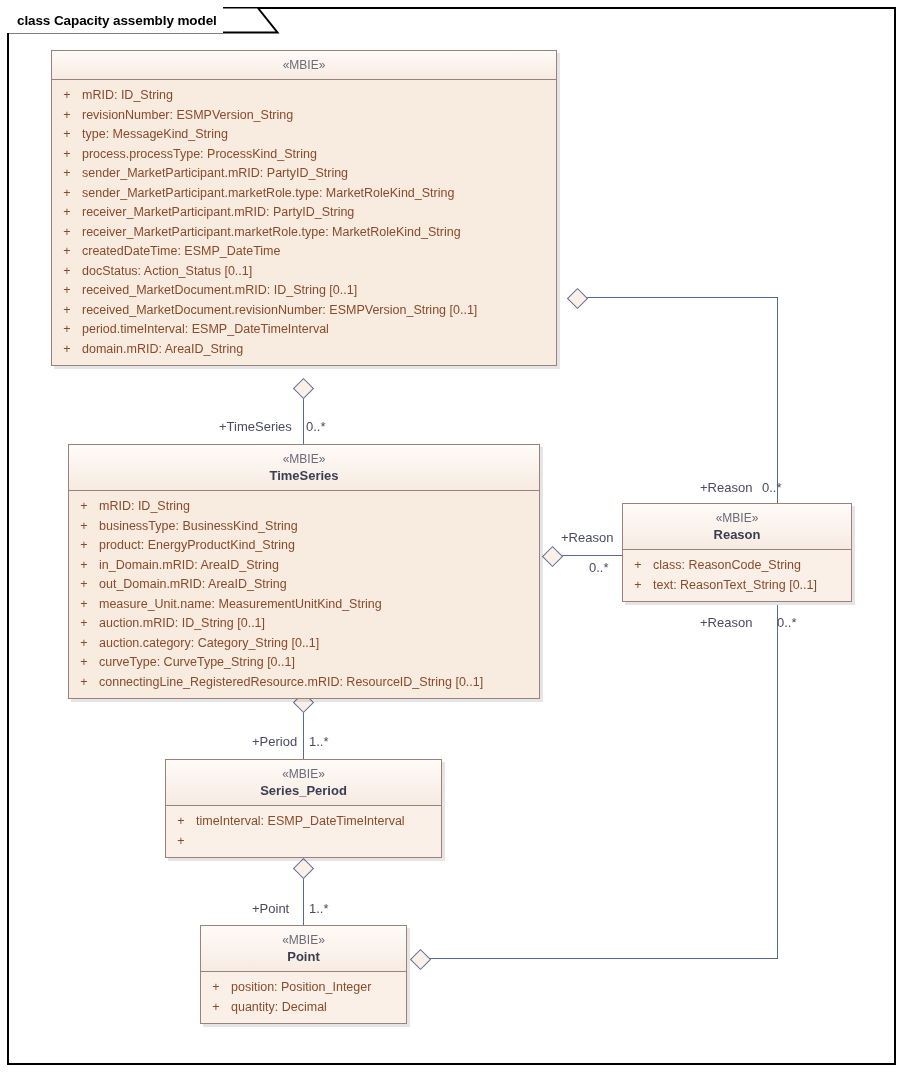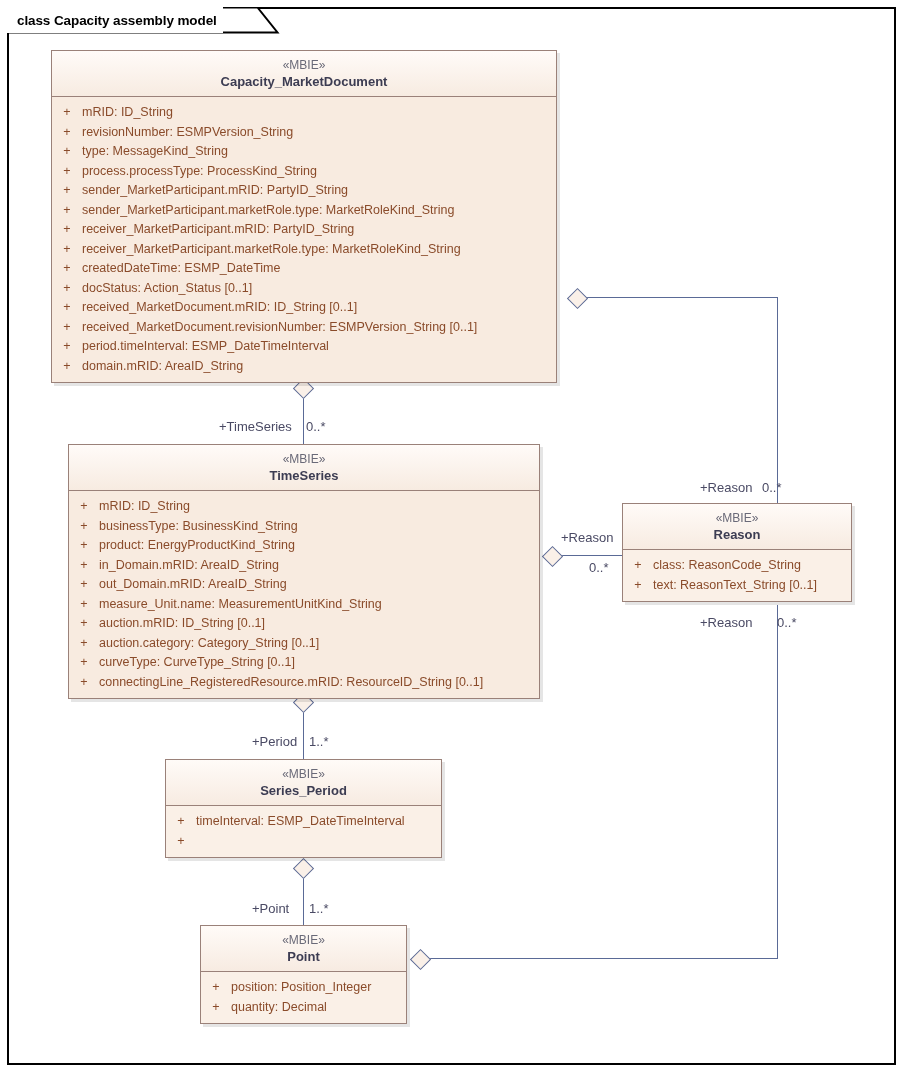--- a/index.html
+++ b/index.html
@@ -189,21 +189,20 @@
 
   <div class="conn-label" style="left:252px; top:901px;text-align:center;">+Point</div>
   <div class="conn-label" style="left:309px; top:901px;">1..*</div>
 
   <div class="conn-label" style="left:700px; top:615px;">+Reason</div>
   <div class="conn-label" style="left:777px; top:615px;">0..*</div>
 
   <div class="uml-class tone-a" style="left:51px; top:50px; width:506px;">
     <div class="uml-header">
       <div class="uml-stereotype">«MBIE»</div>
-      <div class="uml-name">Capacity_MarketDocument</div>
     </div>
     <div class="uml-attrs">
       <div class="attr">
         <span class="attr-vis">+</span>
         <span class="attr-text">mRID: ID_String</span>
       </div>
       <div class="attr">
         <span class="attr-vis">+</span>
         <span class="attr-text">revisionNumber: ESMPVersion_String</span>
       </div>

